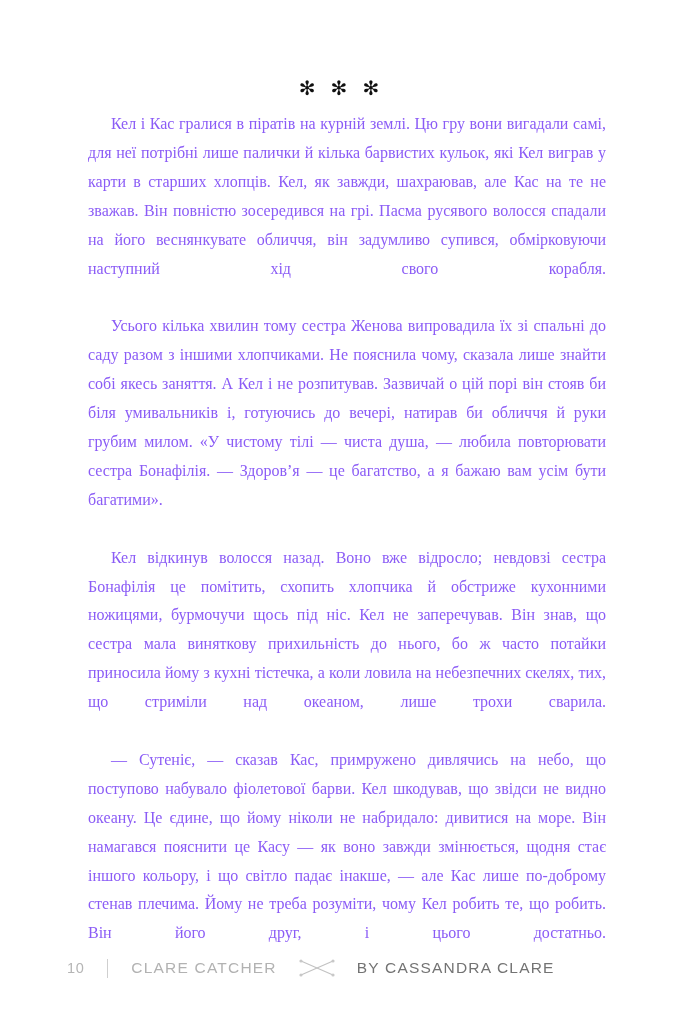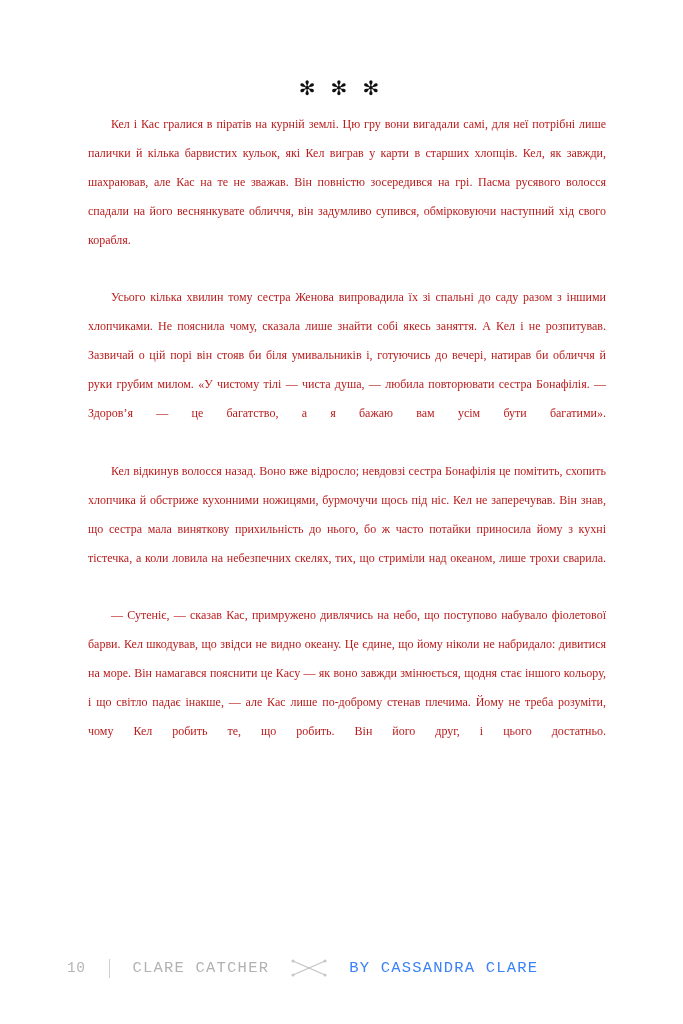--- a/index.html
+++ b/index.html
@@ -40,23 +40,23 @@
     position: absolute;
     top: 110px;
     left: 88px;
     width: 518px;
   }
 
   .text-column p {
     margin: 0;
     text-align: justify;
     text-justify: inter-word;
-    font-size: 12px;
+    font-size: 16px;
     line-height: 28.9px;
-    color: #b91c1c;
+    color: #8b5cf6;
     text-indent: 23px;
     hyphens: manual;
     -webkit-hyphens: manual;
     font-family: "Liberation Serif", "DejaVu Serif", serif;
   }
 
   
   .text-column p:after {
     content: "";
     display: inline-block;
@@ -67,21 +67,21 @@
   .running-foot {
     position: absolute;
     left: 67px;
     bottom: 45px;
     display: flex;
     align-items: center;
     gap: 12px;
     color: #b9b9b9;
     font-size: 15px;
     letter-spacing: 1.1px;
-    font-family: Liberation Mono, monospace;
+    font-family: Liberation Sans, sans-serif;
     white-space: nowrap;
     justify-content: space-between;
   }
 
   .foot-page-number {
     color: #b5b5b5;
     font-size: 14.5px;
     letter-spacing: 0.6px;
     padding-right: 11px;
   }
@@ -105,21 +105,21 @@
     align-items: center;
     justify-content: center;
     width: 44px;
     height: 22px;
     margin: 0 6px;
   }
 
   .foot-ornament svg { display: block; }
 
   .foot-author {
-    color: #3b82f6;
+    color: #737373;
     font-size: 15.5px;
     letter-spacing: 1.2px;
   }
 </style>
 </head>
 <body>
 
 <div class="page">
 
   <div class="scene-divider">✻ ✻ ✻</div>

